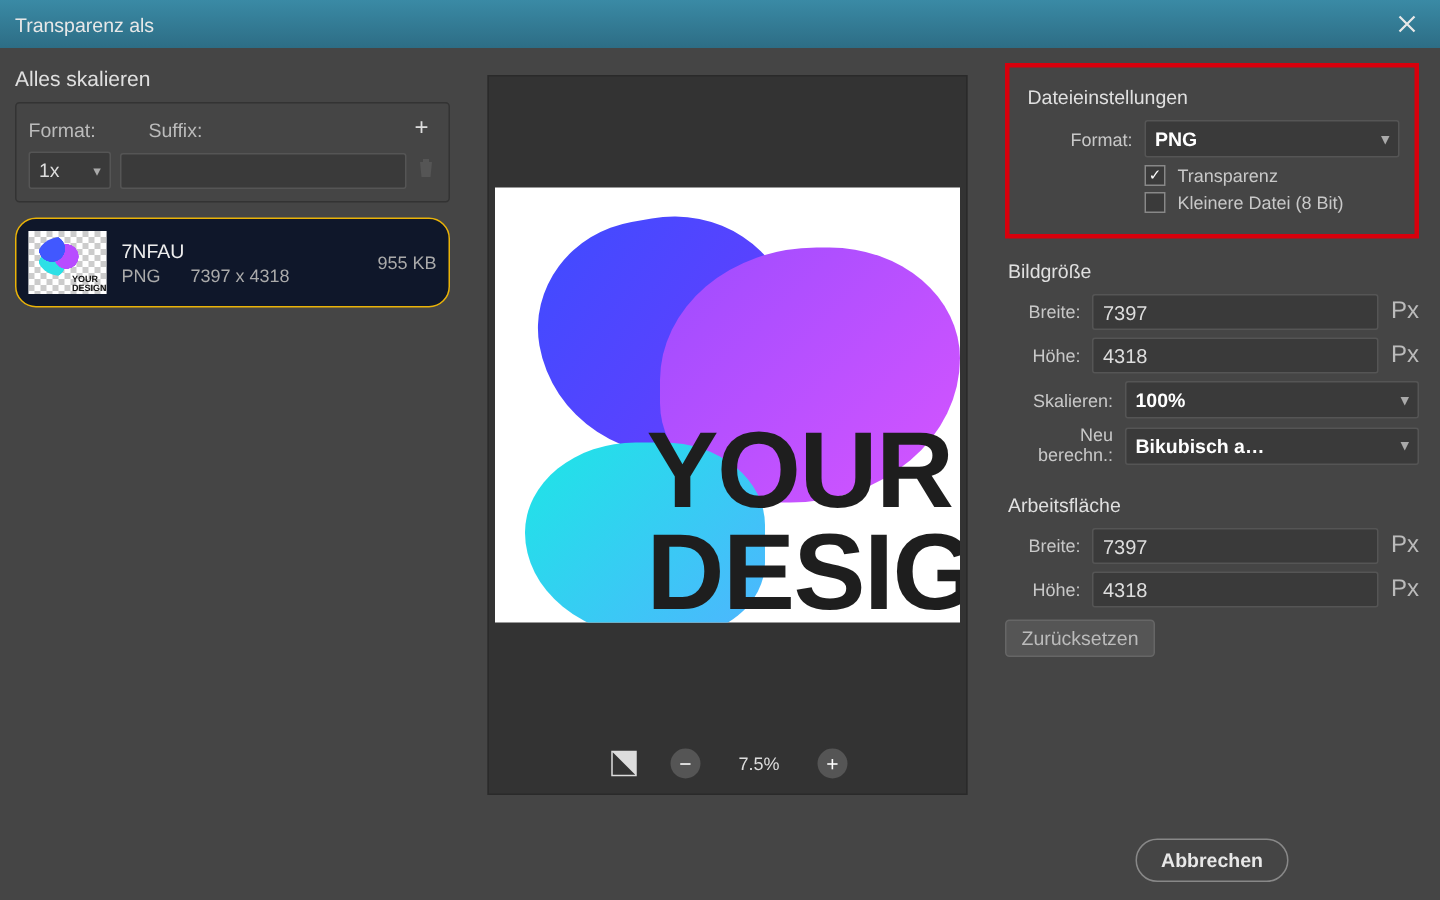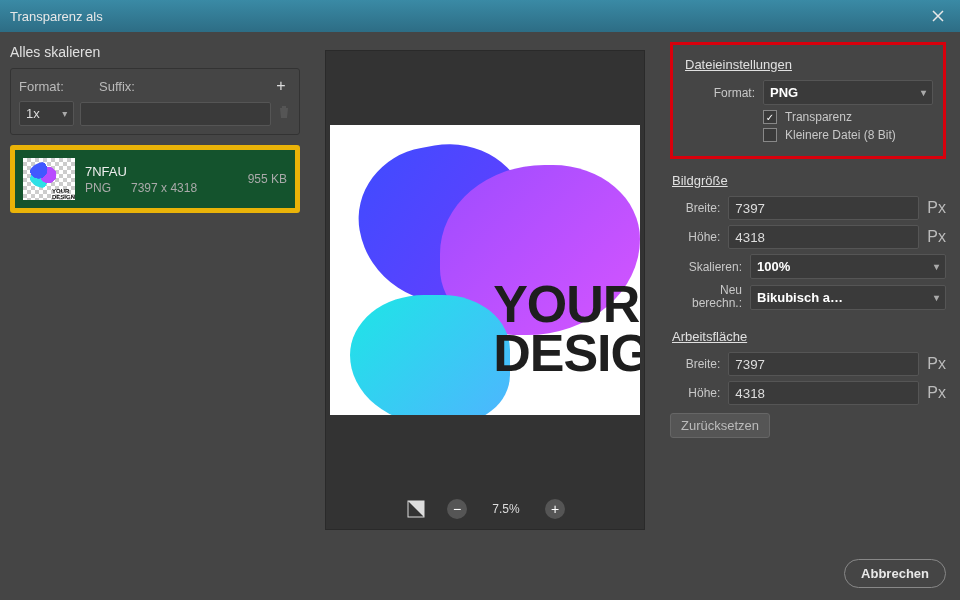--- a/index.html
+++ b/index.html
@@ -15,21 +15,21 @@
   .labels-row { display: flex; align-items: center; margin-bottom: 6px; }
   .labels-row .lbl-format { width: 80px; color: #bbb; }
   .labels-row .lbl-suffix { flex: 1; color: #bbb; }
   .labels-row .plus { width: 20px; text-align: center; color: #ddd; cursor: pointer; font-size: 16px; }
   .inputs-row { display: flex; align-items: center; gap: 6px; }
   .select { background: #3a3a3a; border: 1px solid #555; color: #ddd; padding: 4px 6px; border-radius: 2px; display: flex; align-items: center; gap: 6px; cursor: pointer; }
   .select .chev { font-size: 10px; color: #aaa; }
   .text-input { background: #3a3a3a; border: 1px solid #555; color: #ddd; padding: 4px 6px; border-radius: 2px; height: 24px; }
   .suffix-input { flex: 1; }
   .trash { width: 20px; color: #555; text-align: center; }
-  .asset-card { background: #14532d; border: 5px solid #eab308; border-radius: 3px; padding: 8px; display: flex; gap: 10px; }
+  .asset-card { background: #0f172a; border: 1px solid #eab308; border-radius: 14px; padding: 8px; display: flex; gap: 10px; }
   .thumb { width: 52px; height: 42px; background: #fff; position: relative; overflow: hidden; }
   .thumb::before { content:""; position:absolute; inset:0;
     background: repeating-conic-gradient(#ccc 0 25%, #fff 0 50%);
     background-size: 8px 8px; }
   .thumb .blob { position:absolute; left:6px; top:4px; width:32px; height:26px;
     background: radial-gradient(circle at 30% 30%, #4158ff 0 30%, transparent 31%),
                 radial-gradient(circle at 60% 50%, #b84cff 0 35%, transparent 36%),
                 radial-gradient(circle at 30% 70%, #2de0e6 0 30%, transparent 31%);
     border-radius: 50%; }
   .thumb .txt { position:absolute; right:0; bottom:0; font-size:6px; font-weight:800; color:#111; line-height:1; }
@@ -39,41 +39,41 @@
   .asset-size { align-self: center; color: #aaa; font-size: 12px; }
 
   .center-panel { flex: 1; display: flex; flex-direction: column; align-items: center; padding: 18px 8px; }
   .preview { width: 320px; height: 480px; background: #333; border: 1px solid #2a2a2a; display: flex; flex-direction: column; position: relative; }
   .preview-canvas { flex: 1; display:flex; align-items:center; justify-content:center; }
   .artwork { width: 310px; height: 290px; background:#fff; position: relative; overflow:hidden; }
   .art-blob { position:absolute; border-radius: 45% 55% 50% 50%; }
   .b1 { left:30px; top:20px; width:170px; height:160px; background: linear-gradient(135deg,#3f4cff,#6a3cff); transform: rotate(-10deg); border-radius: 55% 60% 40% 70%; }
   .b2 { left:110px; top:40px; width:200px; height:170px; background: linear-gradient(135deg,#9d4cff,#d655ff); border-radius: 60% 50% 65% 45%; }
   .b3 { left:20px; top:170px; width:160px; height:130px; background: linear-gradient(135deg,#1de6e6,#4fb4ff); border-radius: 60% 55% 50% 70%; }
-  .art-text { position:absolute; right:-10px; top:155px; font-size:52px; font-weight:900; color:#1e1e1e; line-height:0.95; letter-spacing:-1px;margin-left:44px; }
+  .art-text { position:absolute; right:-10px; top:155px; font-size:72px; font-weight:900; color:#1e1e1e; line-height:0.95; letter-spacing:-1px;margin-left:44px; }
   .preview-toolbar { height: 40px; display:flex; align-items:center; justify-content:center; gap:20px; }
   .ticon { width:22px; height:22px; display:flex; align-items:center; justify-content:center; color:#ddd; cursor:pointer; }
   .zoom-label { color:#ddd; font-size:12px; min-width:38px; text-align:center; }
   .circle-btn { width:20px; height:20px; border-radius:50%; background:#555; color:#fff; display:flex; align-items:center; justify-content:center; font-size:14px; cursor:pointer; }
 
   .right-panel { width: 300px; padding: 10px 14px 12px 10px; display:flex; flex-direction:column; }
   .group { margin-bottom: 10px; }
-  .group-title { color:#e0e0e0; font-size:13px; margin: 4px 0 8px 2px; text-decoration: underline; }
+  .group-title { color:#e0e0e0; font-size:13px; margin: 4px 0 8px 2px; }
   .highlight-box { border: 3px solid #d8000c; padding: 8px 10px 10px 10px; margin-bottom: 10px; }
   .field-row { display:flex; align-items:center; gap:8px; margin: 5px 0; }
   .field-label { width: 72px; text-align:right; color:#c8c8c8; font-size:12px; }
   .field-label.wide { width: 72px; }
   .field-unit { width: 22px; color:#bbb; font-size:16px; }
   .w-input { flex:1; }
   .select.full { flex:1; justify-content:space-between; font-weight:600; color:#fff; }
   .checkbox { width:14px; height:14px; border:1px solid #888; background:#3a3a3a; display:inline-flex; align-items:center; justify-content:center; cursor:pointer; font-size:10px; color:#fff; }
   .check-row { display:flex; align-items:center; gap:8px; margin: 4px 0 4px 80px; color:#c8c8c8; font-size:12px; }
   .reset-row { display:flex; justify-content:flex-start; margin-top:8px; }
   .btn-link { color:#bbb; background:#555; border:1px solid #666; border-radius:3px; padding:4px 10px; cursor:pointer; }
-  .footer { margin-top:auto; display:flex; justify-content:flex-end; gap:12px; padding-top:10px; }
+  .footer { margin-top:auto; display:flex; justify-content:center; gap:12px; padding-top:10px; }
   .btn { border-radius:16px; padding:6px 16px; font-size:13px; cursor:pointer; border:1px solid #888; }
   .btn-cancel { background:transparent; color:#e8e8e8; font-weight:600; }
   .btn-primary { background:#1473e6; border-color:#1473e6; color:#fff; font-weight:600; }
 </style>
 </head>
 <body>
 
 <div class="window">
   <div class="titlebar">
     <div class="title">Transparenz als</div>

